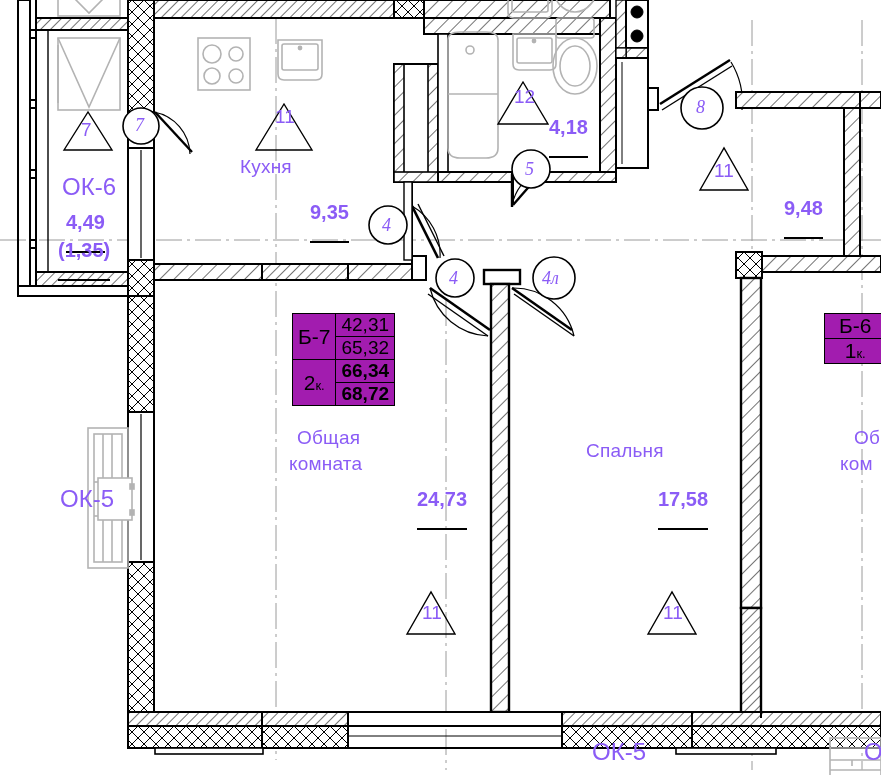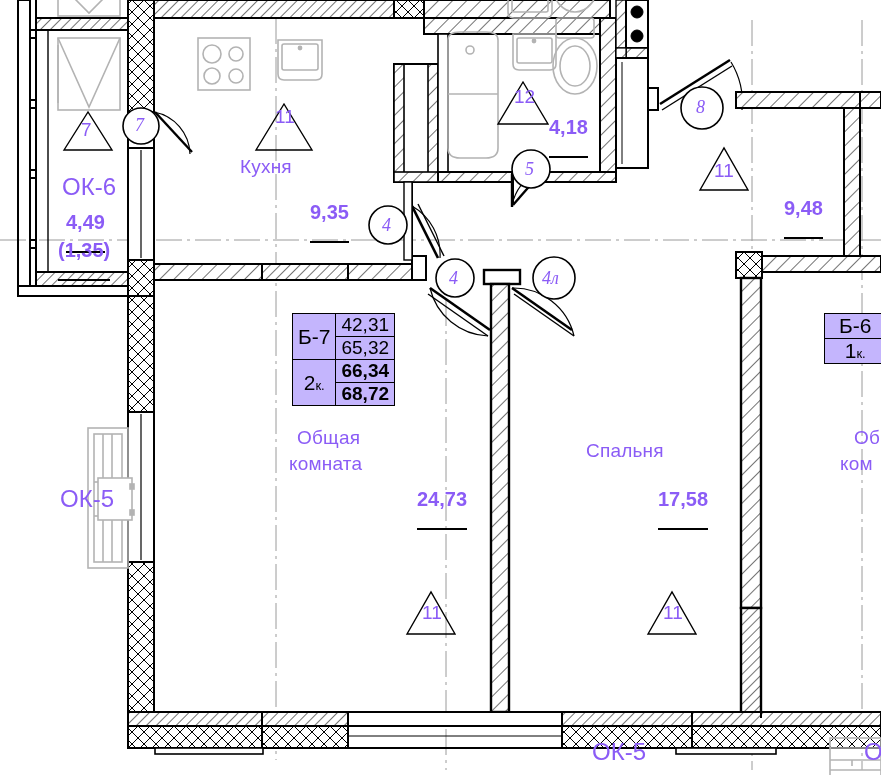--- a/index.html
+++ b/index.html
@@ -5,21 +5,21 @@
   html,body{margin:0;padding:0;background:#ffffff;}
   body{font-family:"Liberation Sans","DejaVu Sans",sans-serif;}
   #plan{position:relative;width:881px;height:775px;background:#fff;overflow:hidden;}
   #plan svg{position:absolute;left:0;top:0;}
   .lbl{position:absolute;color:#8b5cf6;white-space:nowrap;}
   .room-name{font-size:19px;letter-spacing:.2px;}
   .area{font-size:20px;font-weight:bold;border-bottom:2.5px solid #000;padding-bottom:18px;line-height:1.05;}
   .win{font-size:24px;}
   .tri-num{font-size:19px;}
   .door-num{font-size:18px;font-style:italic;font-family:"Liberation Serif","DejaVu Serif",serif;}
-  .tbl{position:absolute;border:1.6px solid #000;border-collapse:collapse;background:#c4b5fd;}
+  .tbl{position:absolute;border:1.6px solid #000;border-collapse:collapse;background:#a21caf;}
   .tbl td{border:1.2px solid #000;text-align:center;padding:0 5px;font-size:19px;color:#000;}
   .tbl td.code{font-size:21px;}
   .tbl td.bold{font-weight:bold;}
   .sub{font-size:13px;}
 </style>
 </head>
 <body>
 
 <div id="plan">
 

